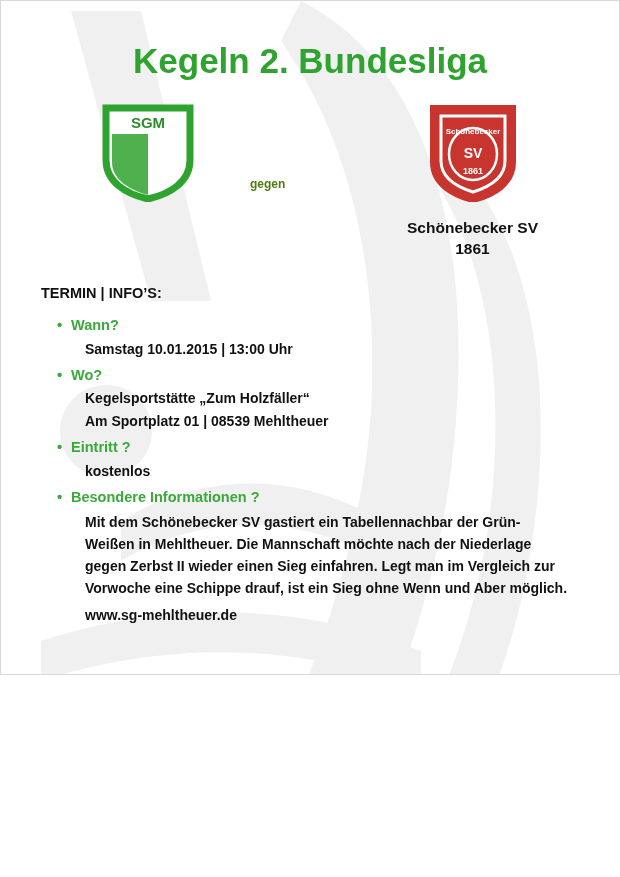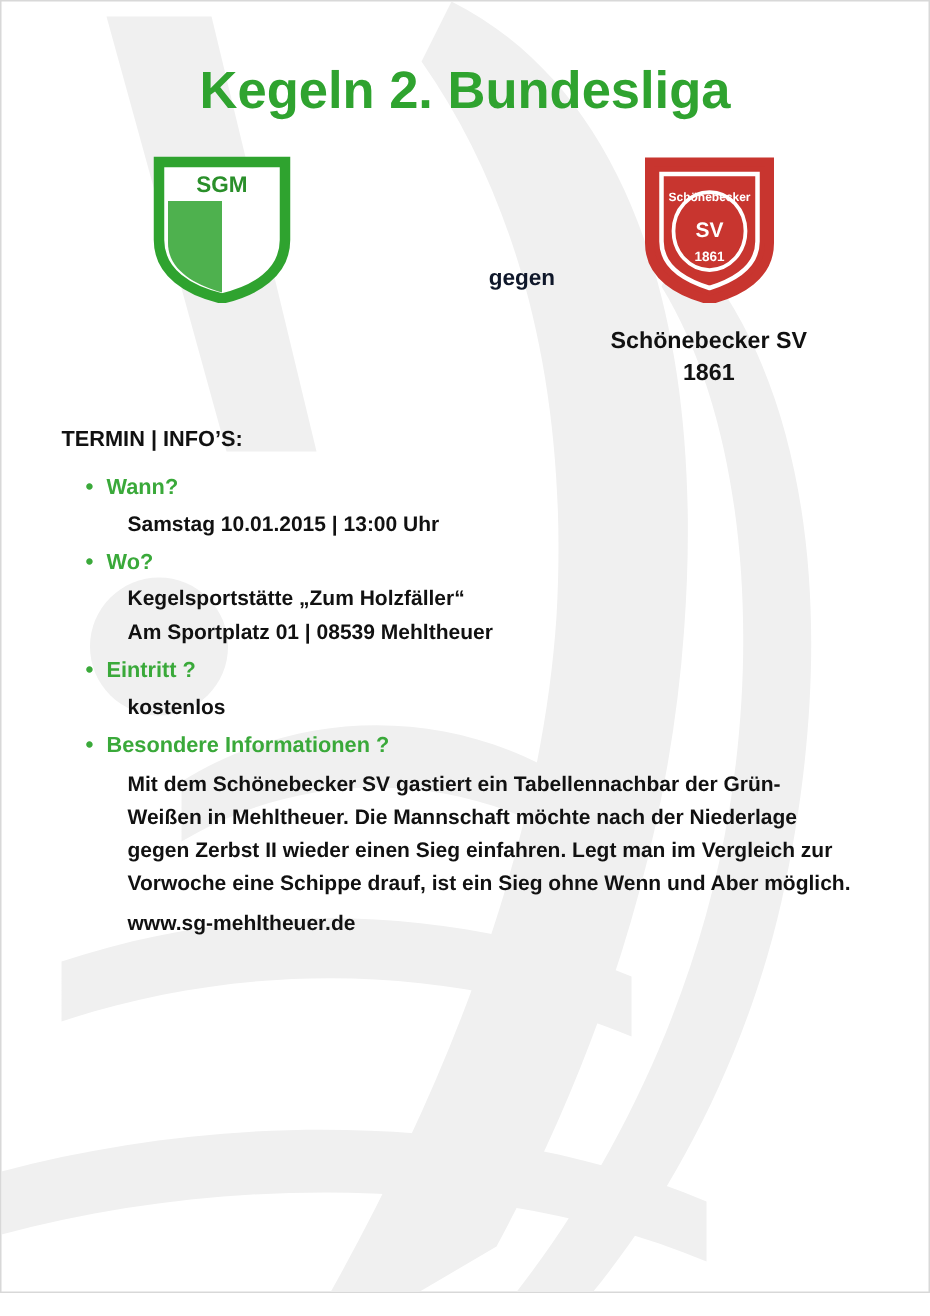--- a/index.html
+++ b/index.html
@@ -9,21 +9,21 @@
   body {
     width: 620px;
     height: 877px;
     background: #ffffff;
     font-family: "Liberation Sans", sans-serif;
     overflow: hidden;
   }
   .poster {
     position: relative;
     width: 620px;
-    height: 862px;
+    height: 675px;
     background: #ffffff;
     box-sizing: border-box;
     border: 1px solid #d8d8d8;
     overflow: hidden;
   }
   
   .watermark {
     position: absolute;
     inset: 0;
     overflow: hidden;
@@ -54,24 +54,24 @@
     display: flex;
     align-items: flex-start;
     justify-content: center;
   }
   .team {
     width: 205px;
     text-align: center;
   }
   .vs {
     width: 120px;
-    text-align: right;
-    font-weight: bold;
-    font-size: 15px;
-    color: #0f172a;
+    text-align: left;
+    font-weight: bold;
+    font-size: 12px;
+    color: #4d7c0f;
     padding-top: 72px;
   }
   .crest {
     height: 96px;
     display: flex;
     align-items: center;
     justify-content: center;
   }
   .team-name {
     margin-top: 16px;

